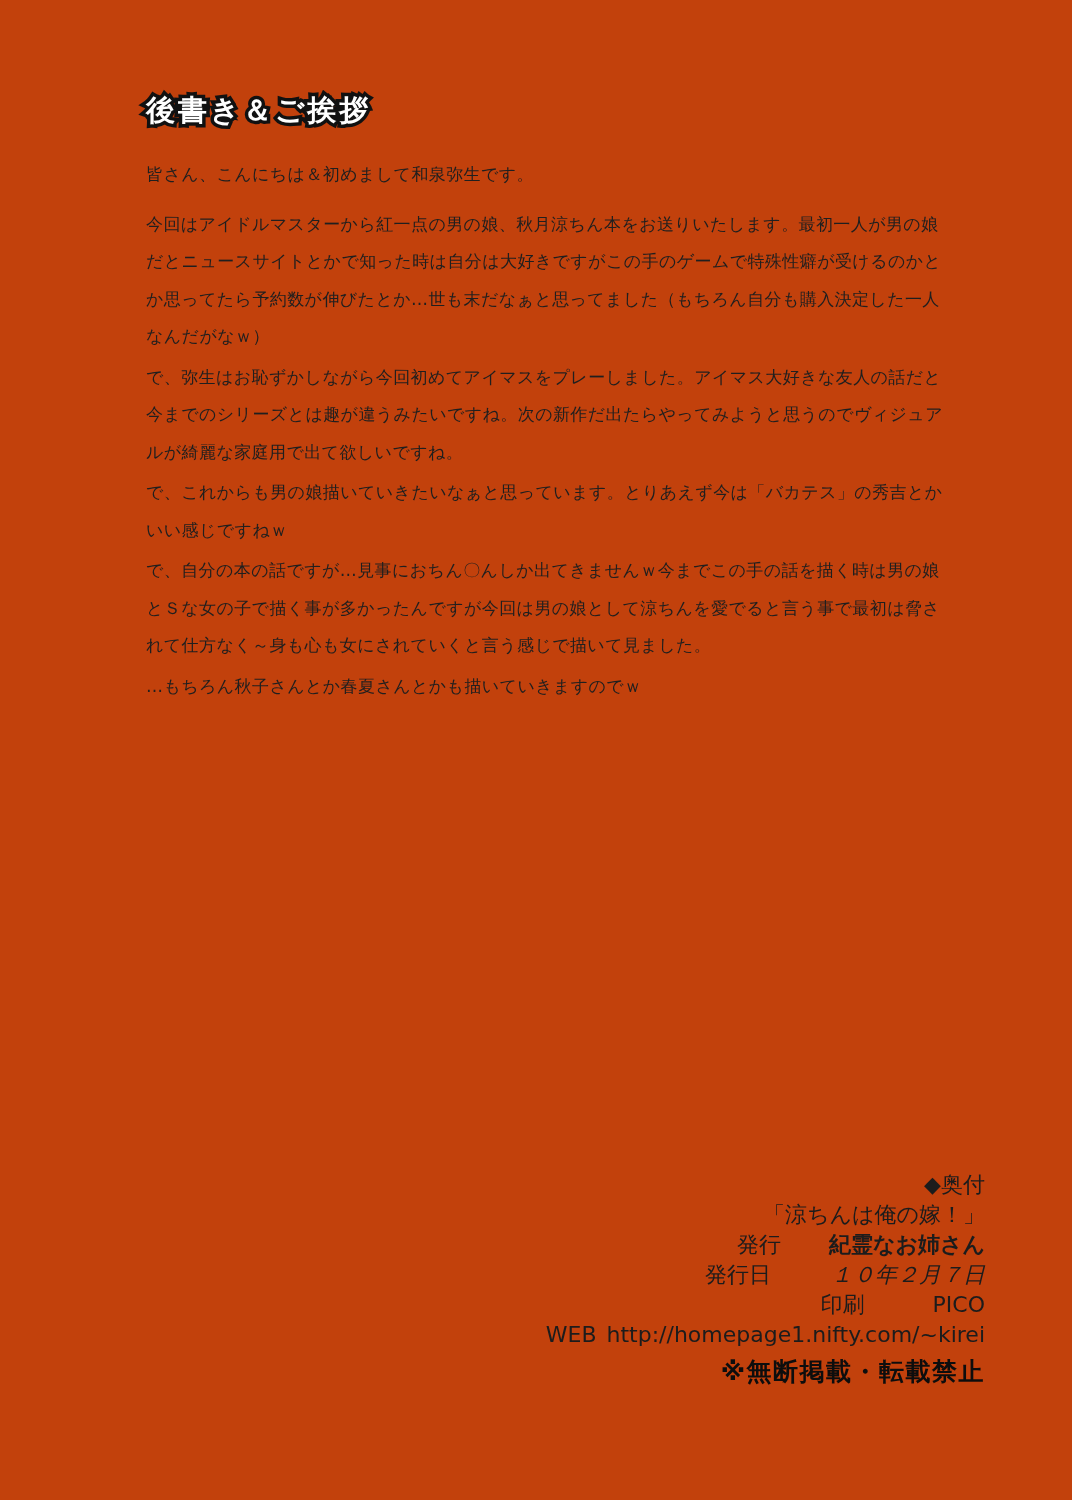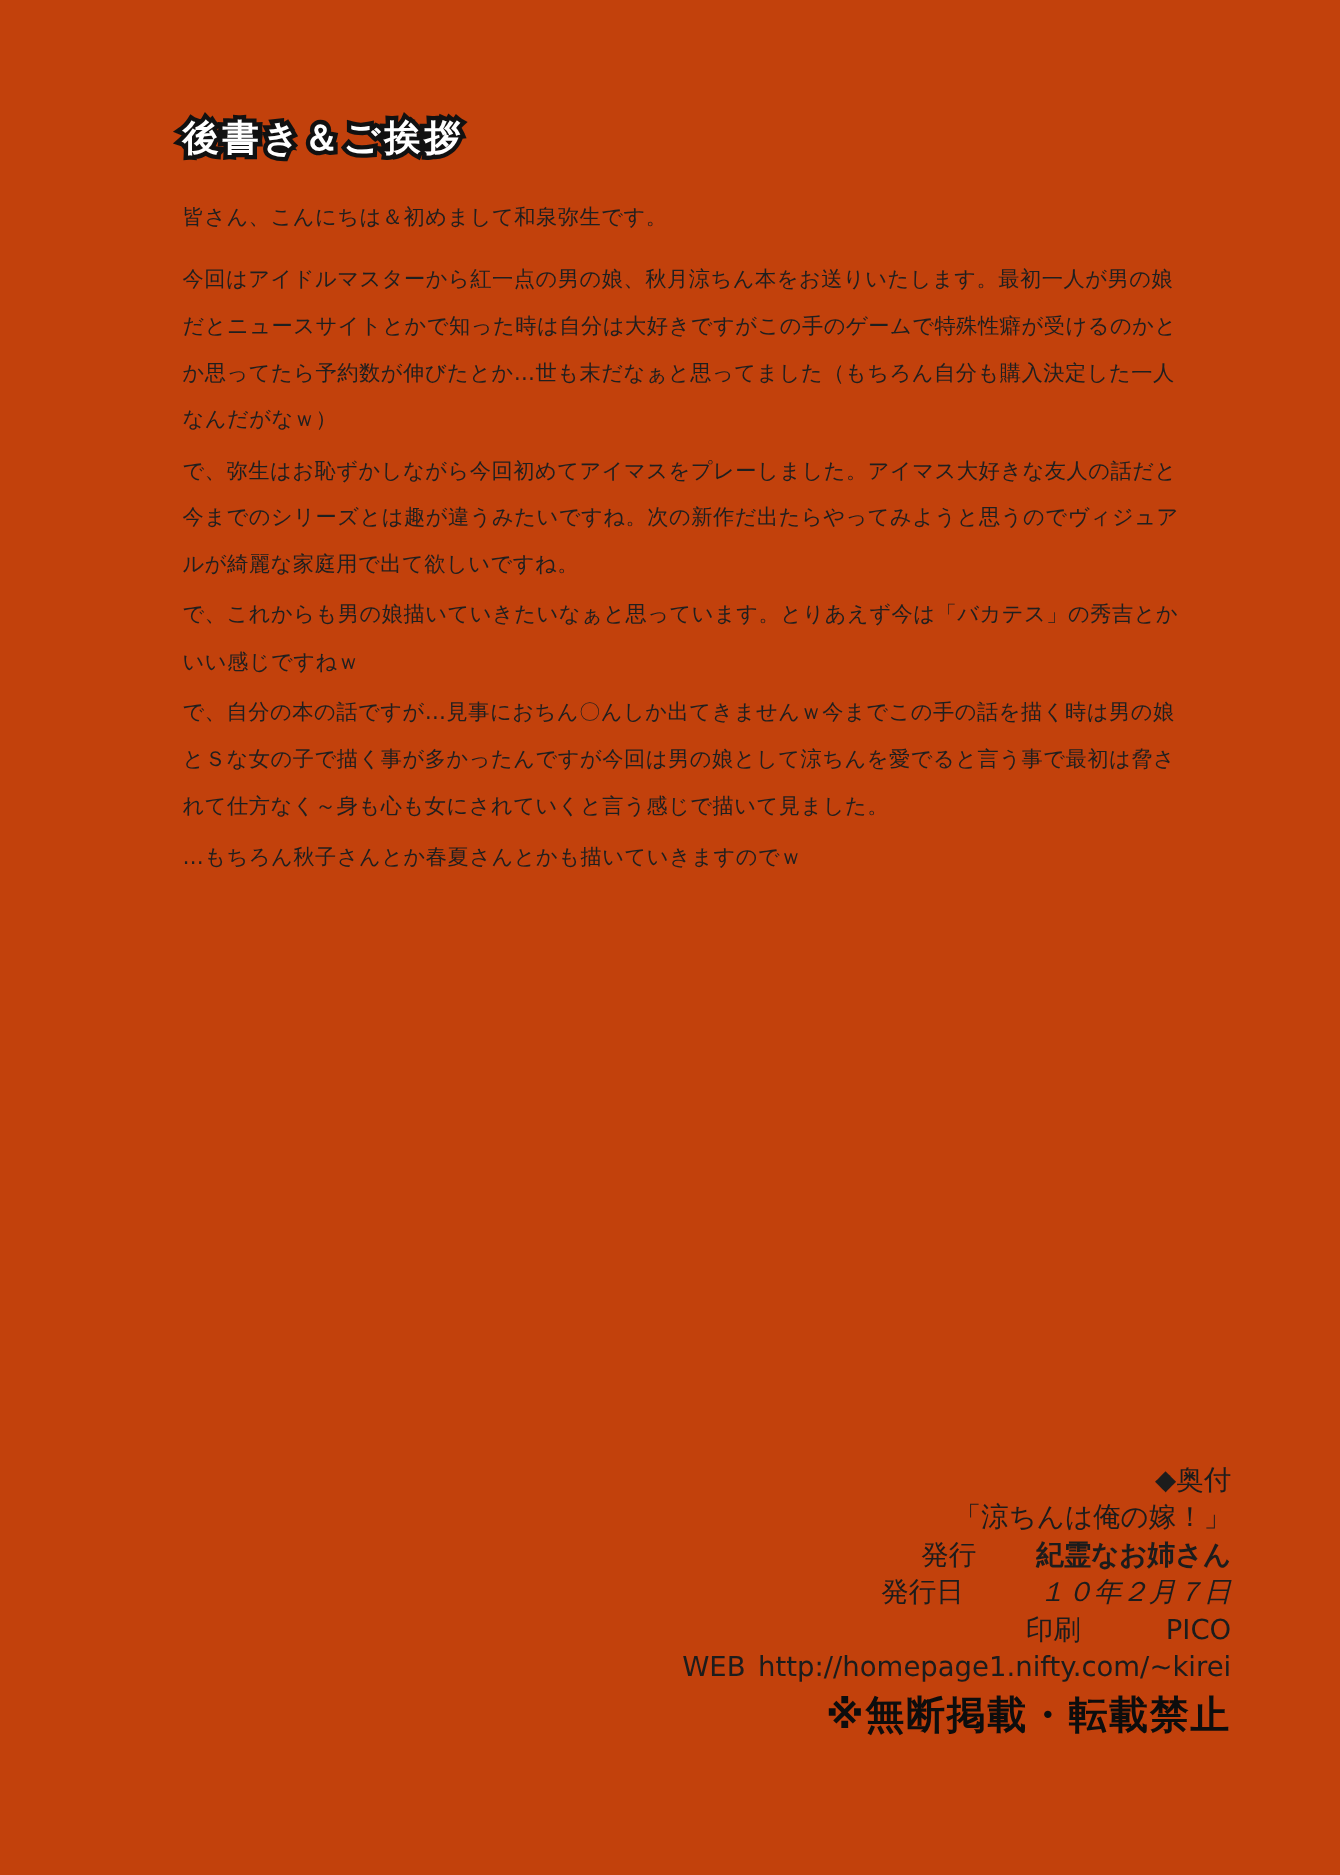--- a/index.html
+++ b/index.html
@@ -70,21 +70,21 @@
   }
   .colophon-row .value { display: inline-block; }
   .row-hakkou   .value { margin-left: 48px; font-weight: bold; }
   .row-hakkoubi .value { margin-left: 60px; font-style: italic; }
   .row-insatsu  .value { margin-left: 68px; }
   .row-renraku  .value { margin-left: 26px; }
   .row-web      .value { margin-left: 10px; }
 
   .notice {
     margin-top: 7px;
-    font-size: 31px;
+    font-size: 25px;
     font-weight: bold;
     letter-spacing: 1.5px;
     color: #0d0d0d;
   }
 </style>
 </head>
 <body>
 
 <div class="page">
 

